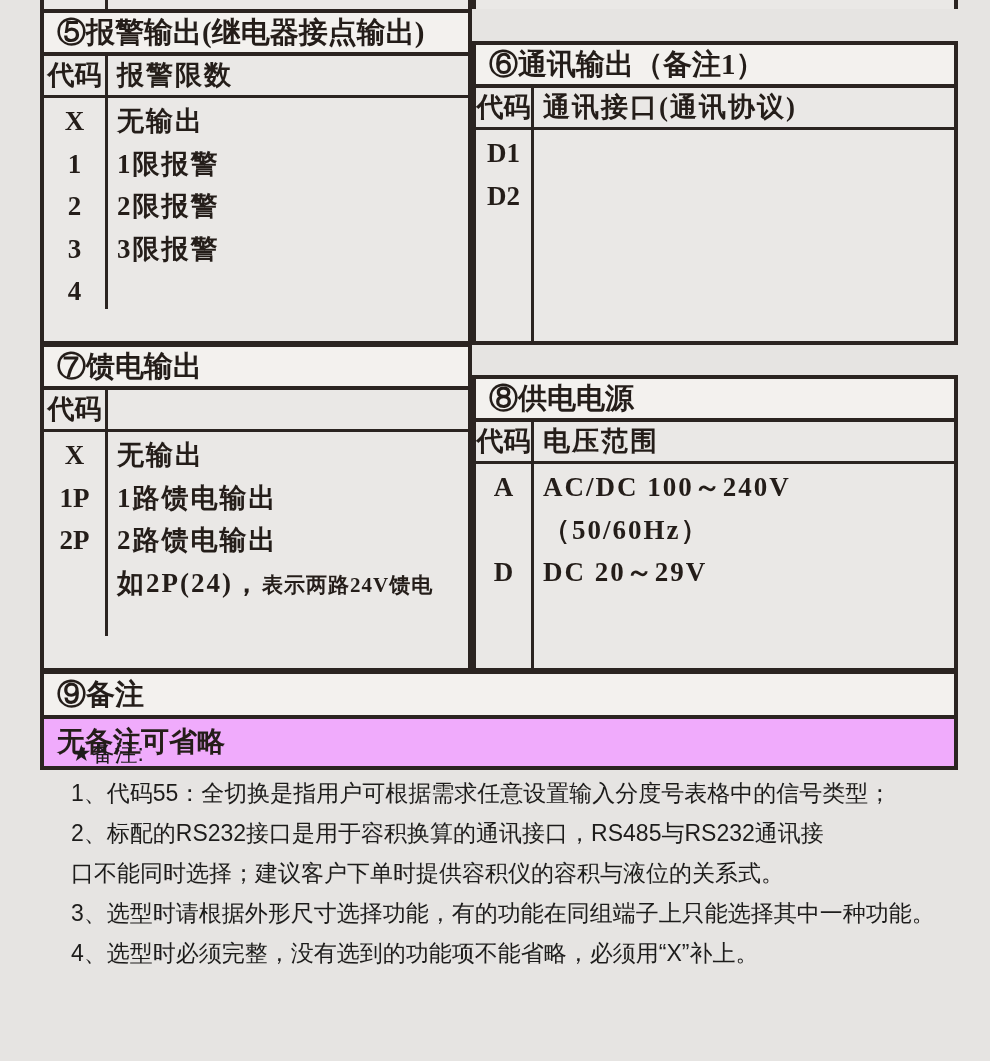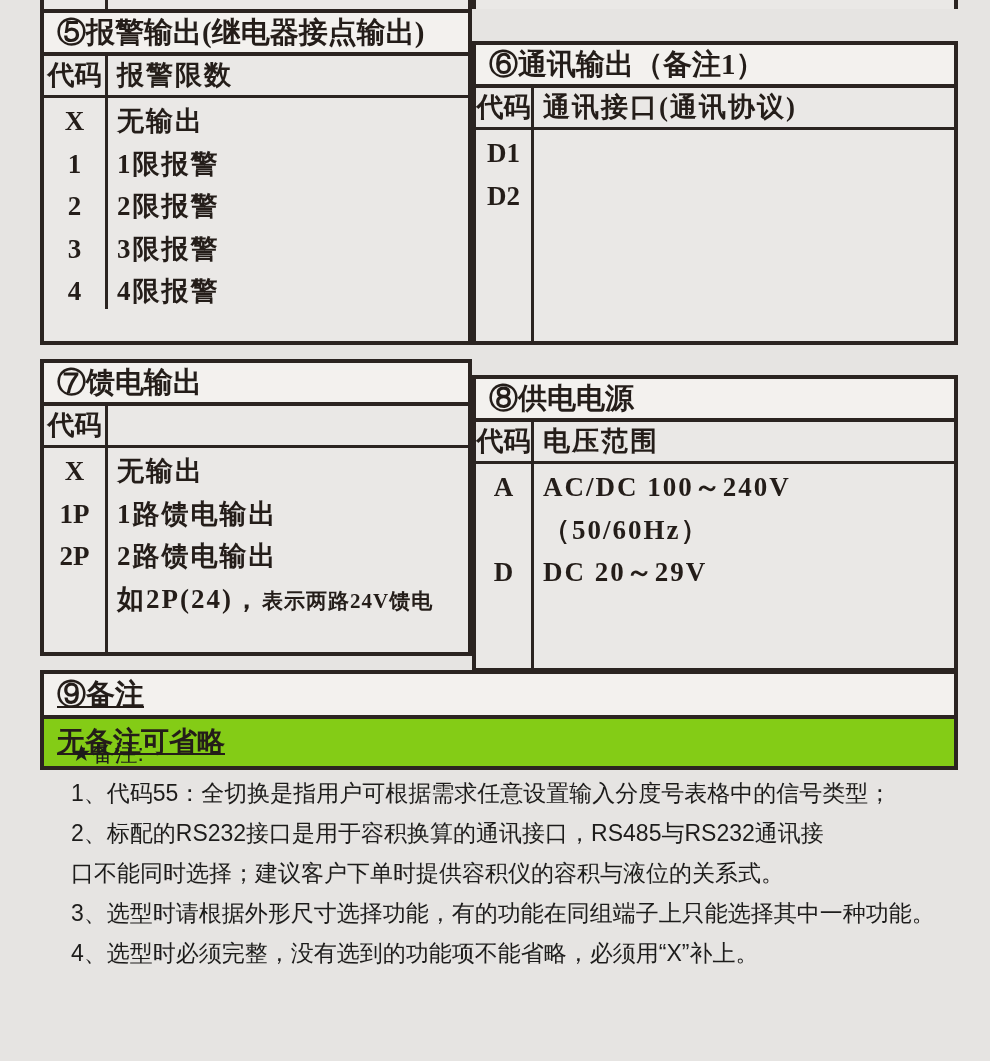--- a/index.html
+++ b/index.html
@@ -16,27 +16,27 @@
 
   
   .sliver { display:flex; height:9px; }
   .sl { box-sizing:border-box; background:#eae8e6; position:relative;
         border-left:4px solid var(--bd); border-right:4px solid var(--bd); }
   .sl-l { width:432px; }
   .sl-r { width:486px; }
   .sl-div { position:absolute; left:61px; top:0; width:3px; height:100%; background:var(--bd); }
 
   .secrow { display:flex; }
-  .collapse { margin-top:-2px;align-items:center; }
+  .collapse { margin-top:-2px; }
 
   .tbl { box-sizing:border-box; border:4px solid var(--bd); background:#eae8e6; }
   .tbl-l { width:432px; }
   .tbl-r { width:486px;margin-top:32px; }
   .tbl-full { box-sizing:border-box; width:918px; border:4px solid var(--bd);
-              background:#84cc16; margin-top:-2px;text-decoration:underline; }
+              background:#f0abfc; margin-top:-2px; }
 
   .ttl { box-sizing:border-box; height:43px; line-height:38px;
          background:#f3f1ee; border-bottom:4px solid var(--bd);
          font-size:29px; font-weight:bold; padding-left:13px; white-space:nowrap; }
 
   .hdr { box-sizing:border-box; display:flex; height:42px; line-height:38px;
          border-bottom:3px solid var(--bd); font-size:27px; font-weight:bold; }
   .colcode { box-sizing:border-box; width:64px; flex:none;
              border-right:3px solid var(--bd); text-align:center; }
   .tbl-r .colcode { width:58px; }
@@ -86,21 +86,20 @@
             <div class="ln">1</div>
             <div class="ln">2</div>
             <div class="ln">3</div>
             <div class="ln">4</div>
           </div>
           <div class="vals">
             <div class="ln">无输出</div>
             <div class="ln">1限报警</div>
             <div class="ln">2限报警</div>
             <div class="ln">3限报警</div>
-            <div class="ln">4限报警</div>
           </div>
         </div>
       </div>
       <div class="tbl tbl-r">
         <div class="ttl">⑥通讯输出（备注1）</div>
         <div class="hdr">
           <div class="colcode">代码</div>
           <div class="collabel">通讯接口(通讯协议)</div>
         </div>
         <div class="tbody">

